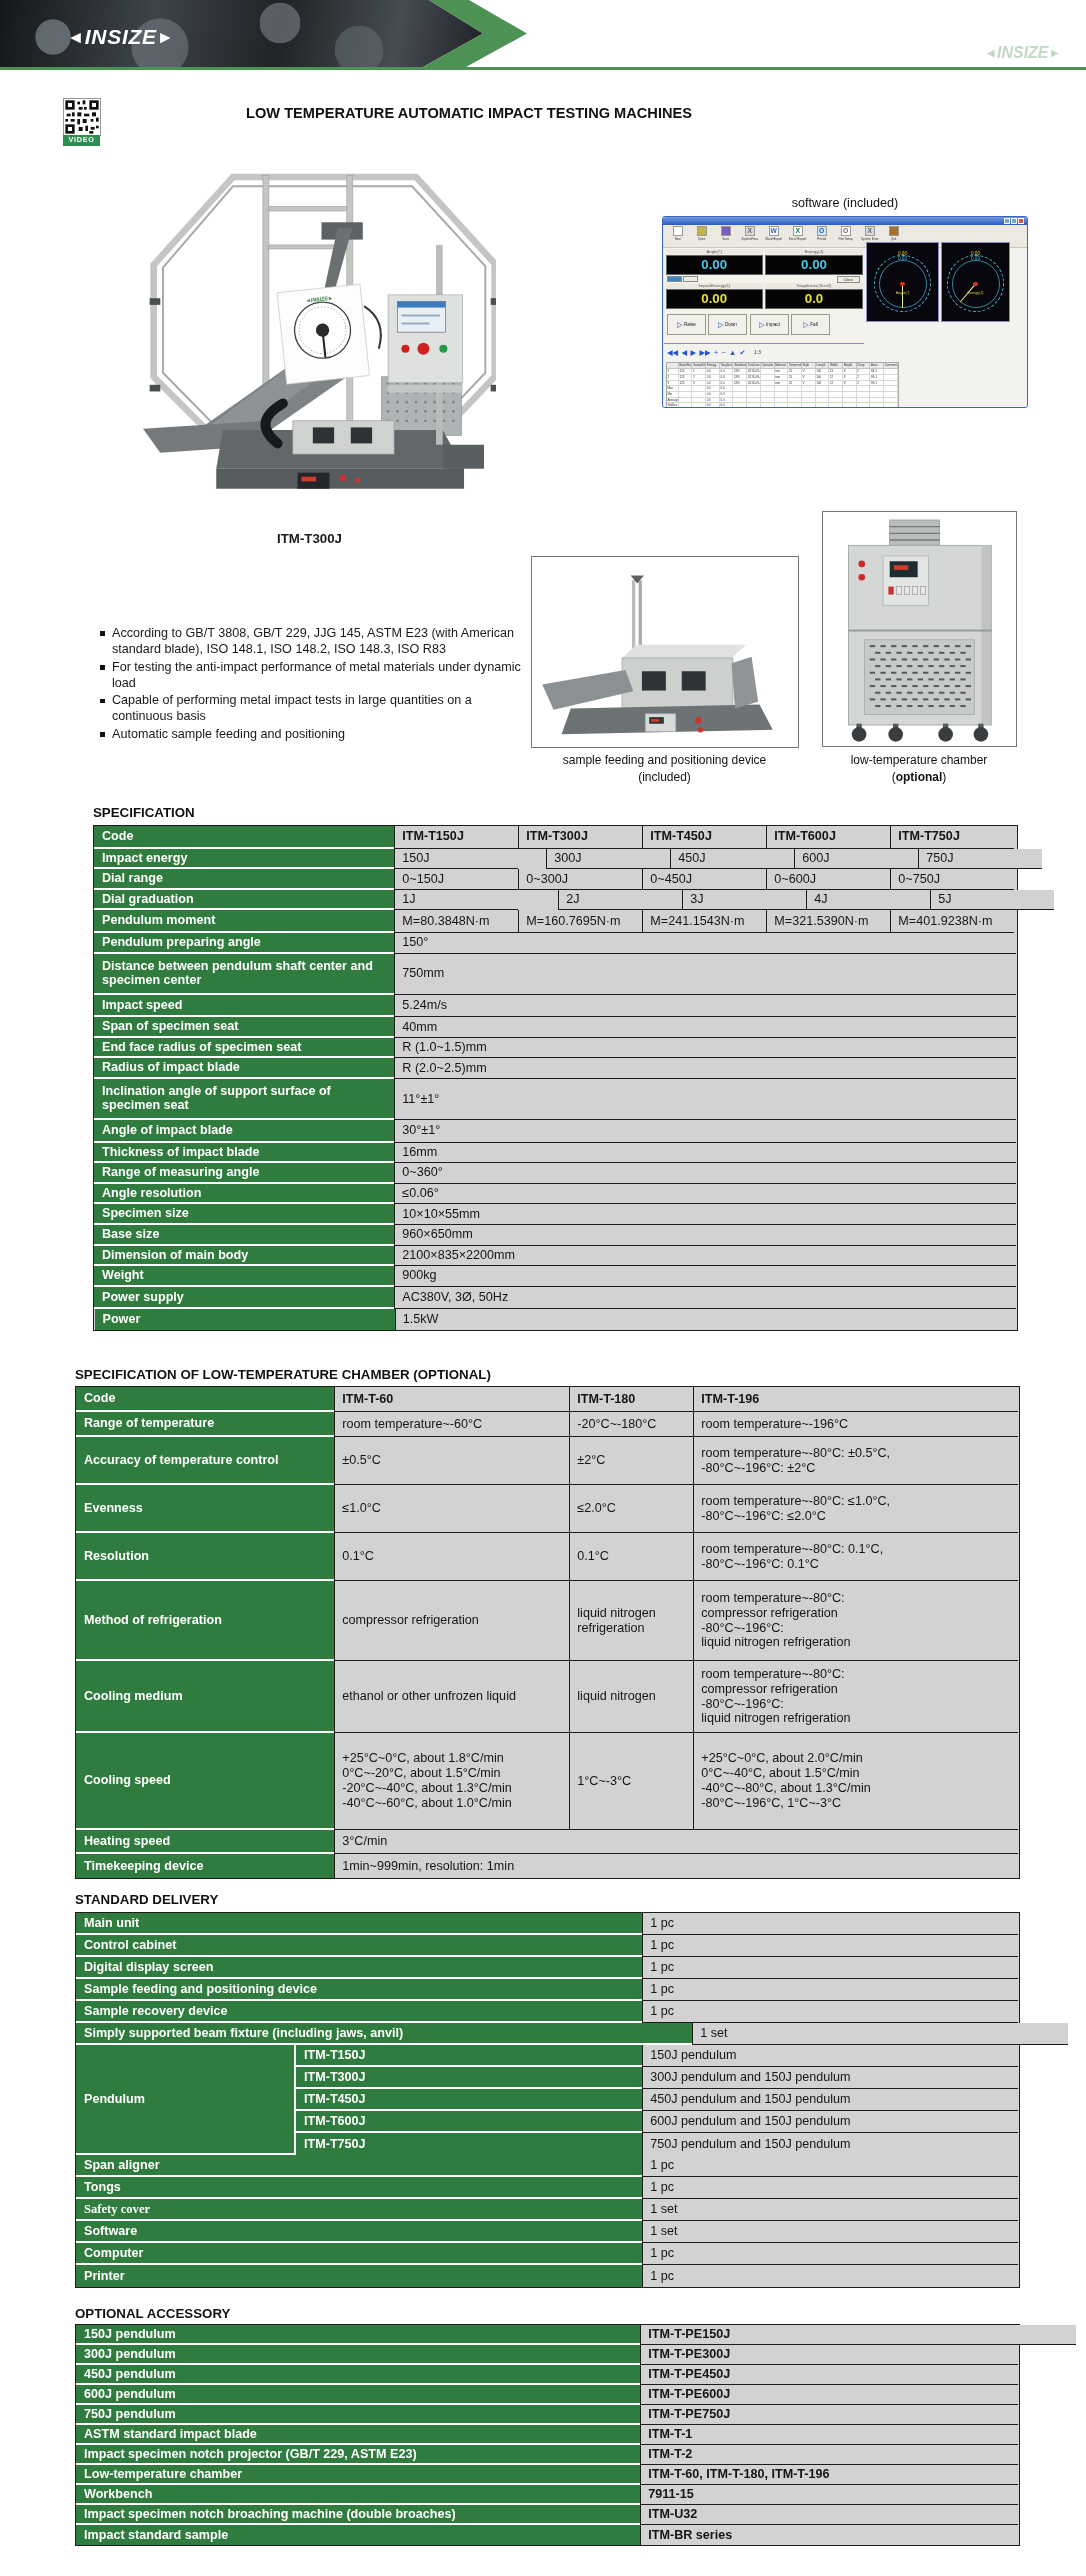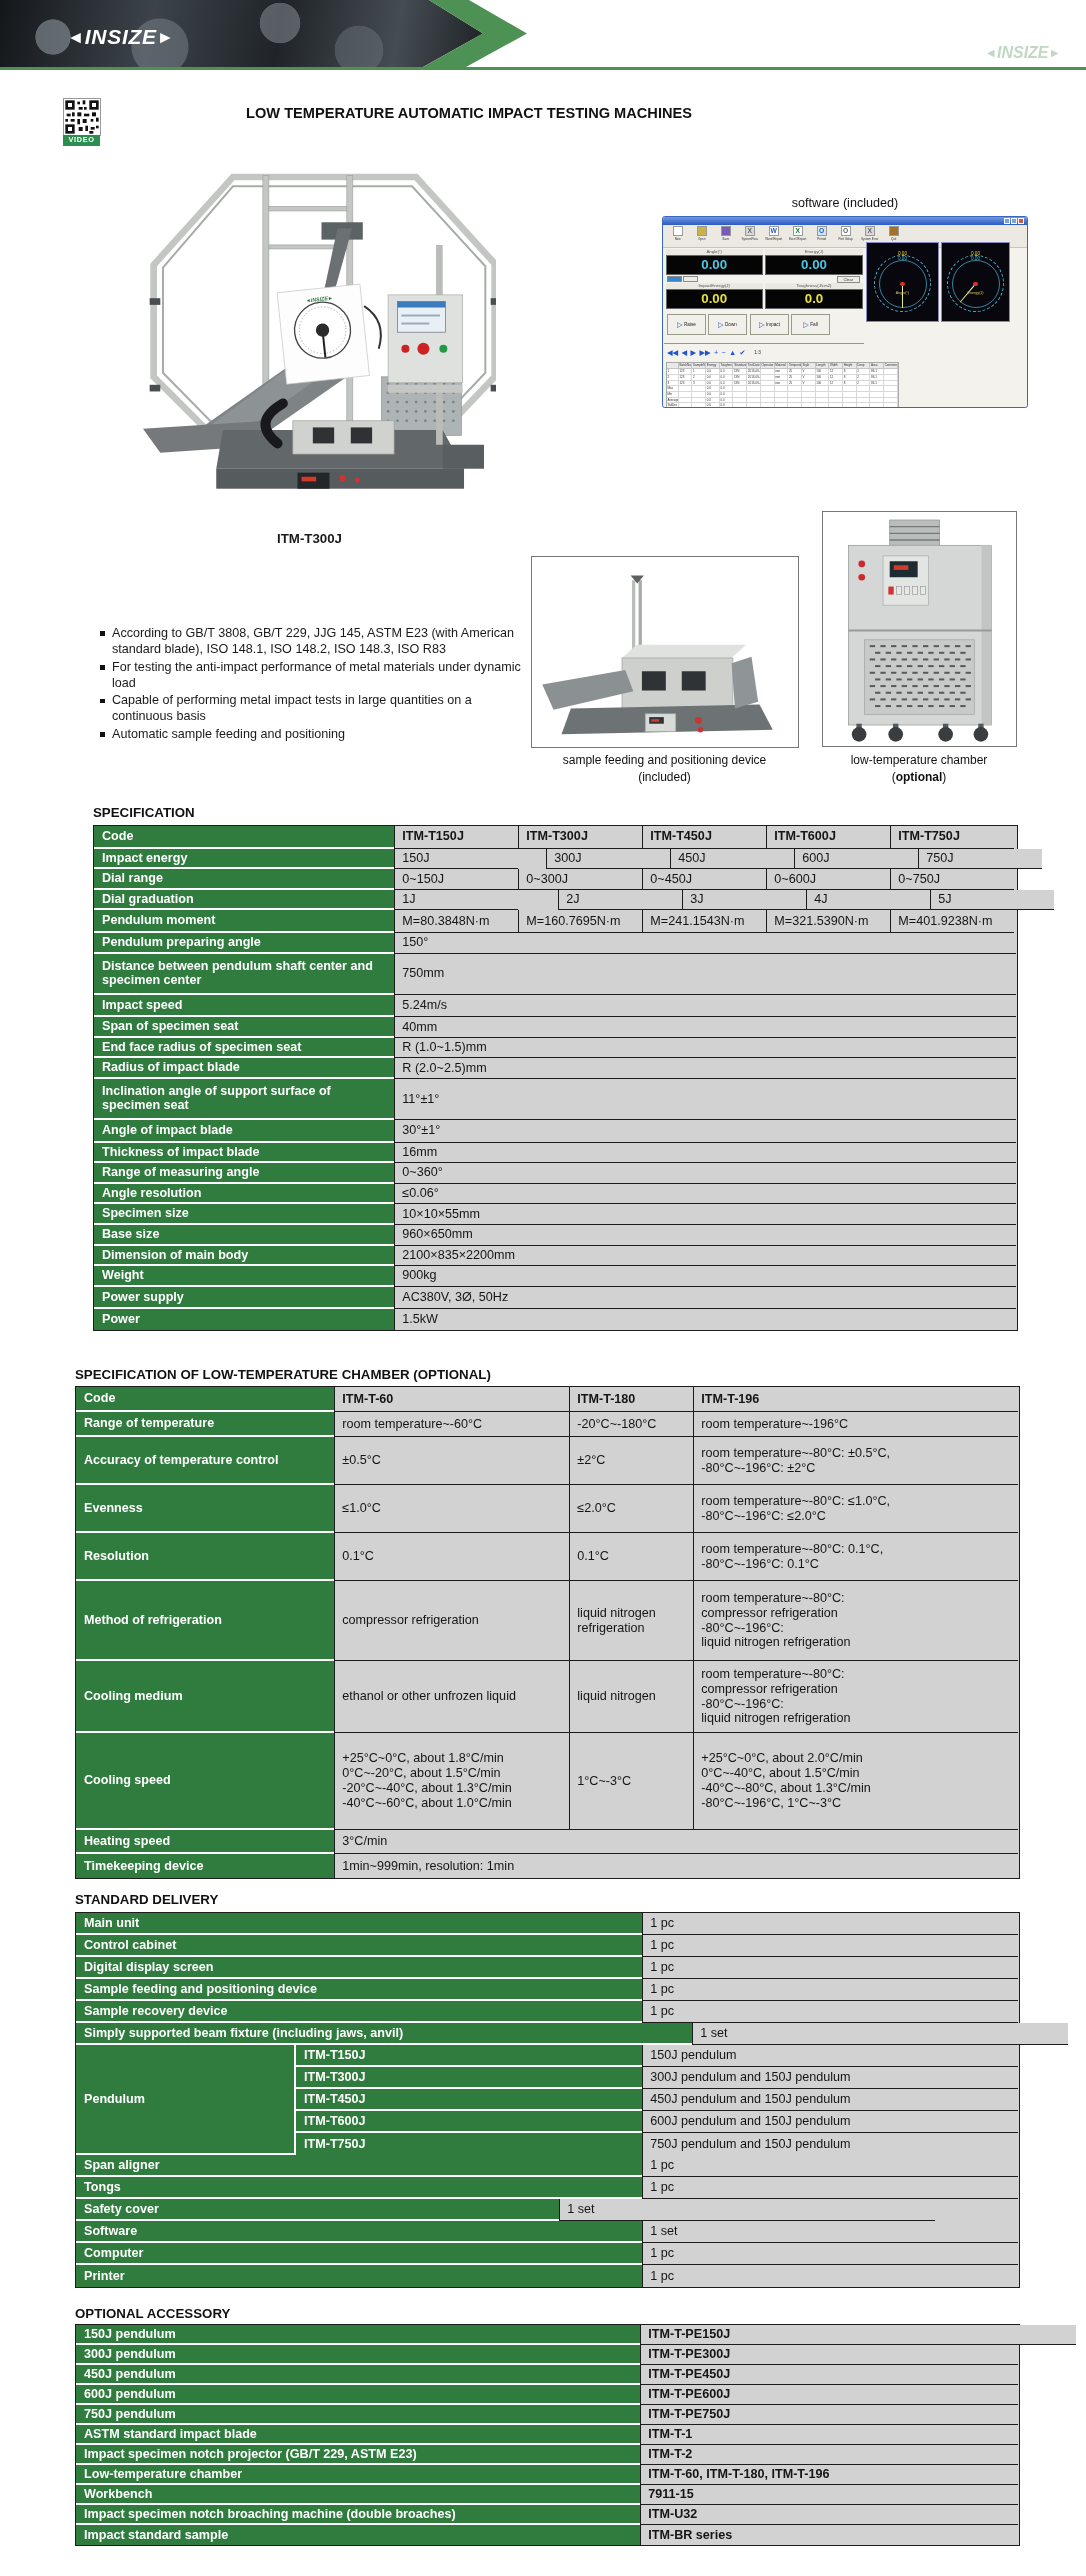--- a/index.html
+++ b/index.html
@@ -798,21 +798,21 @@
         <div class="cv" style="width: 622px;">2100×835×2200mm</div>
       </div>
       <div class="trow" style="min-height: 20.6px;">
         <div class="cl" style="width: 300px;">Weight</div>
         <div class="cv" style="width: 622px;">900kg</div>
       </div>
       <div class="trow" style="min-height: 22.6px;">
         <div class="cl" style="width: 300px;">Power supply</div>
         <div class="cv" style="width: 622px;">AC380V, 3Ø, 50Hz</div>
       </div>
-      <div class="trow" style="min-height: 20.6px;">
+      <div class="trow" style="min-height: 20.6px; justify-content: center;">
         <div class="cl" style="width: 300px;">Power</div>
         <div class="cv" style="width: 622px;">1.5kW</div>
       </div>
     </div>
 
   <div class="sec-heading" style="left:75px;top:1367px;">SPECIFICATION OF LOW-TEMPERATURE CHAMBER (OPTIONAL)</div>
   <div class="dtable" id="cham-table" style="left:75px;top:1386px;width:945px;">
       <div class="trow" style="min-height: 25px;">
         <div class="cl" style="width: 258px;">Code</div>
         <div class="cv b" style="width: 235px;">ITM-T-60</div>
@@ -940,21 +940,21 @@
       </div>
       <div class="trow" style="min-height: 22px;">
         <div class="cl" style="width: 566px;">Span aligner</div>
         <div class="cv" style="width: 376px;">1 pc</div>
       </div>
       <div class="trow" style="min-height: 22px;">
         <div class="cl" style="width: 566px;">Tongs</div>
         <div class="cv" style="width: 376px;">1 pc</div>
       </div>
       <div class="trow" style="min-height: 22px;">
-        <div class="cl" style="width: 483px;">Safety cover</div>
+        <div class="cl" style="width: 566px; font-family: Liberation Serif, serif;">Safety cover</div>
         <div class="cv" style="width: 376px;">1 set</div>
       </div>
       <div class="trow" style="min-height: 22px;">
         <div class="cl" style="width: 566px;">Software</div>
         <div class="cv" style="width: 376px;">1 set</div>
       </div>
       <div class="trow" style="min-height: 22px;">
         <div class="cl" style="width: 566px;">Computer</div>
         <div class="cv" style="width: 376px;">1 pc</div>
       </div>

